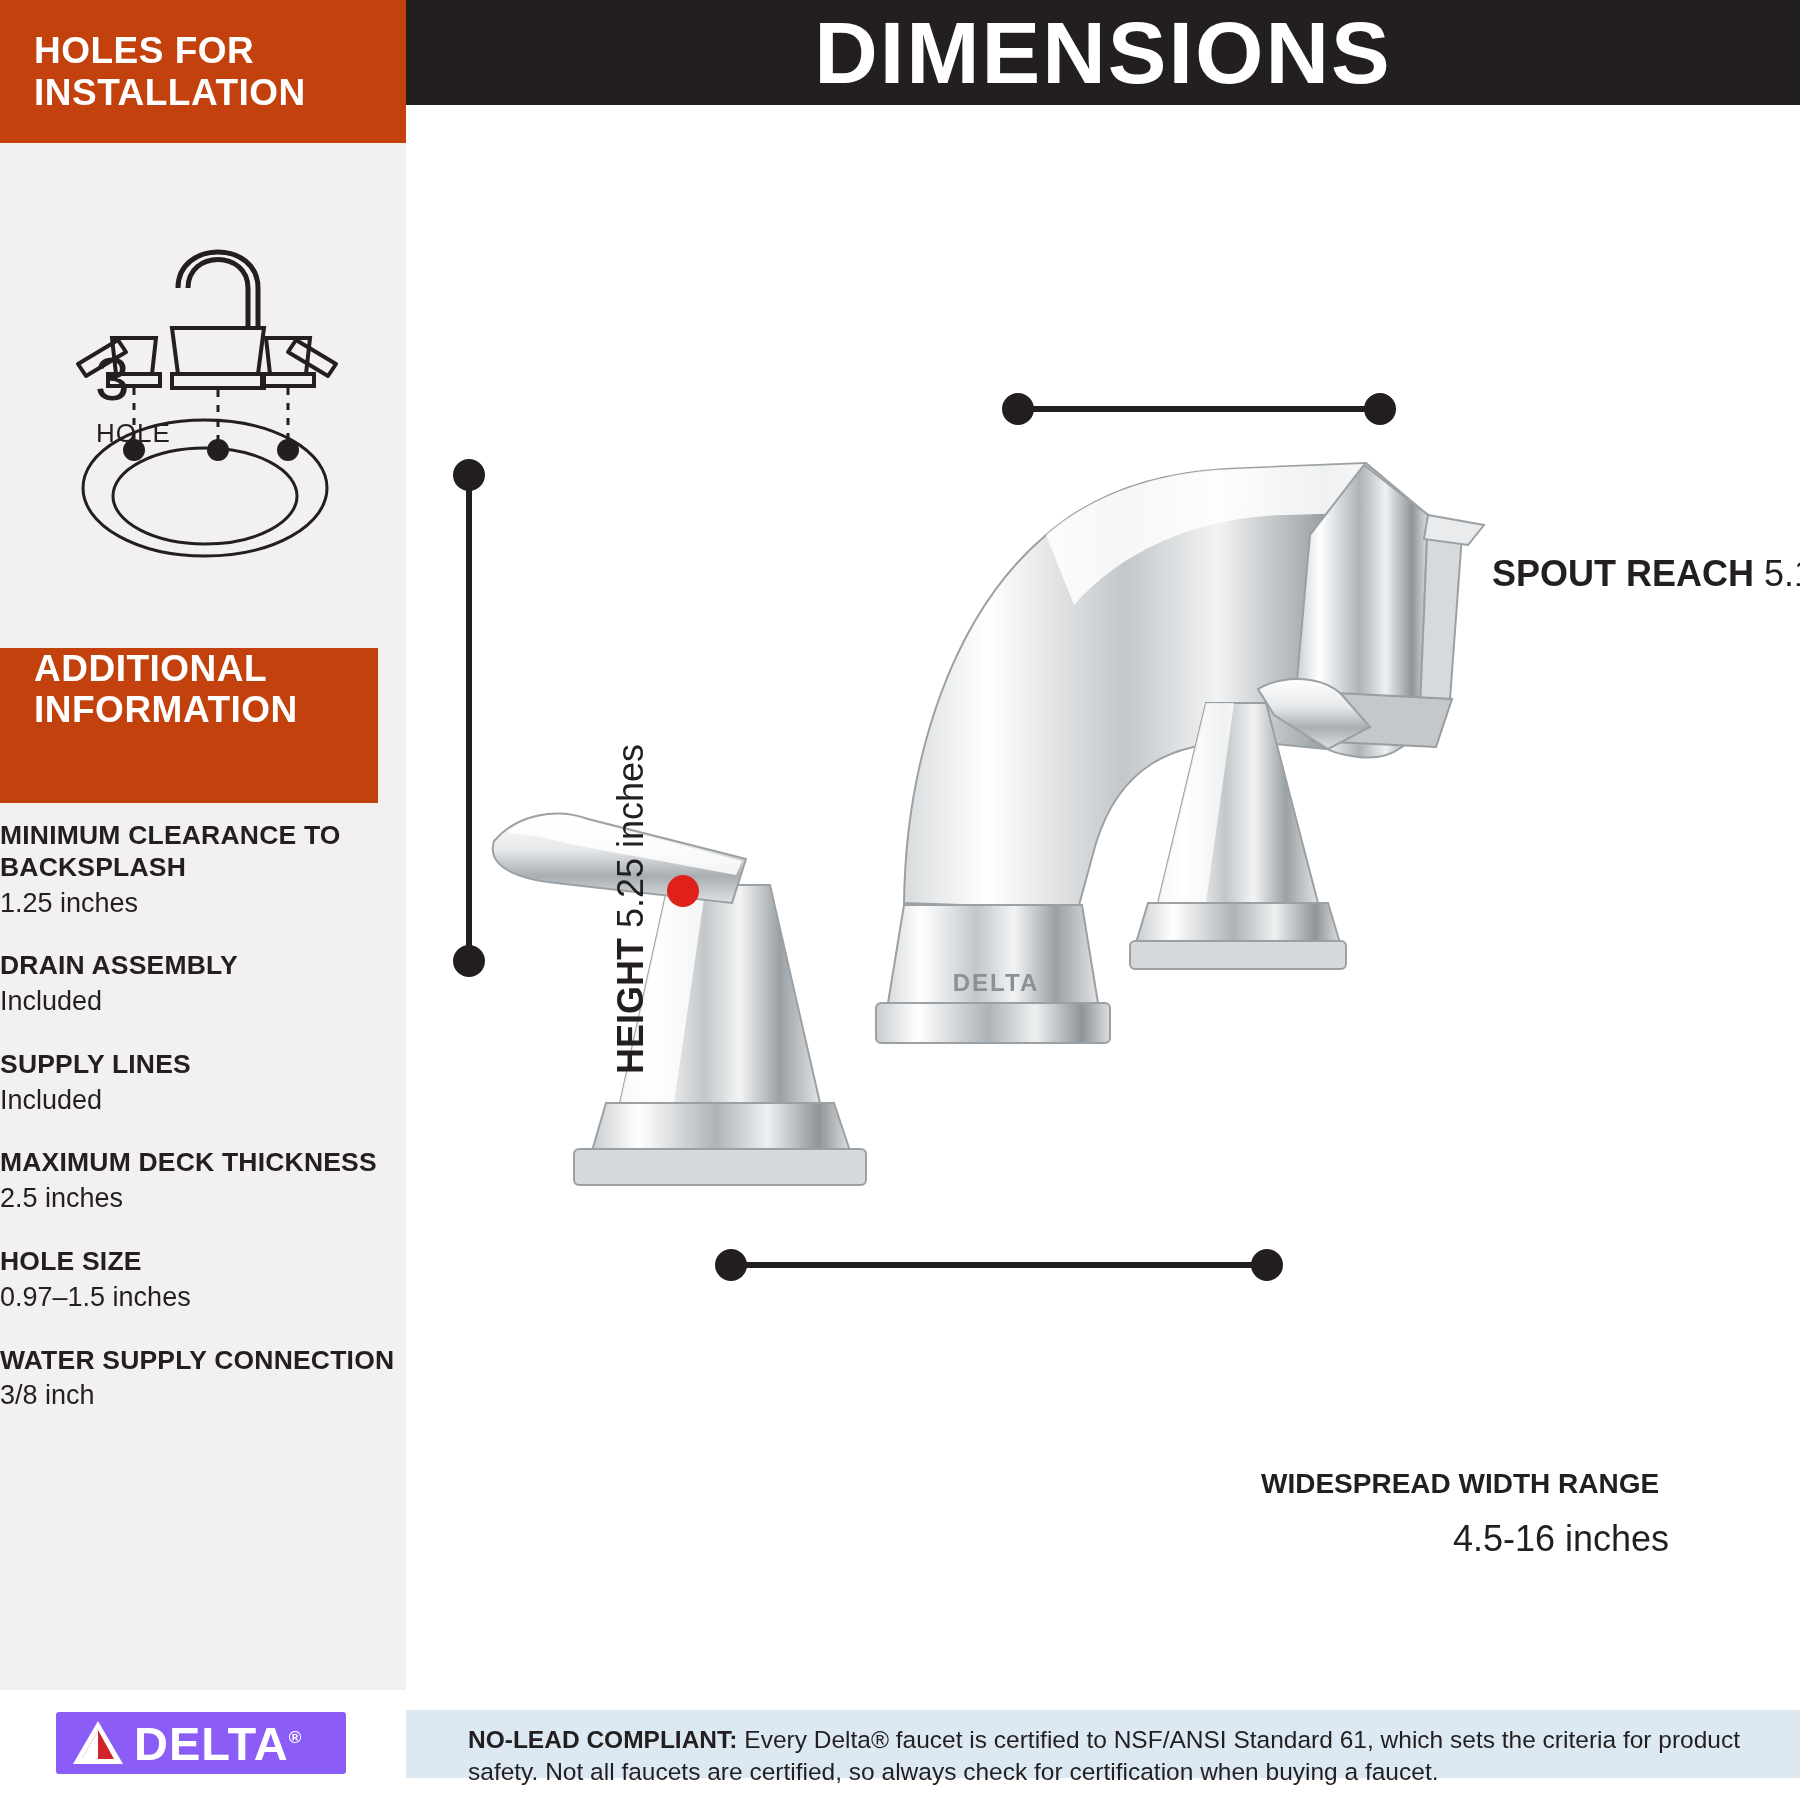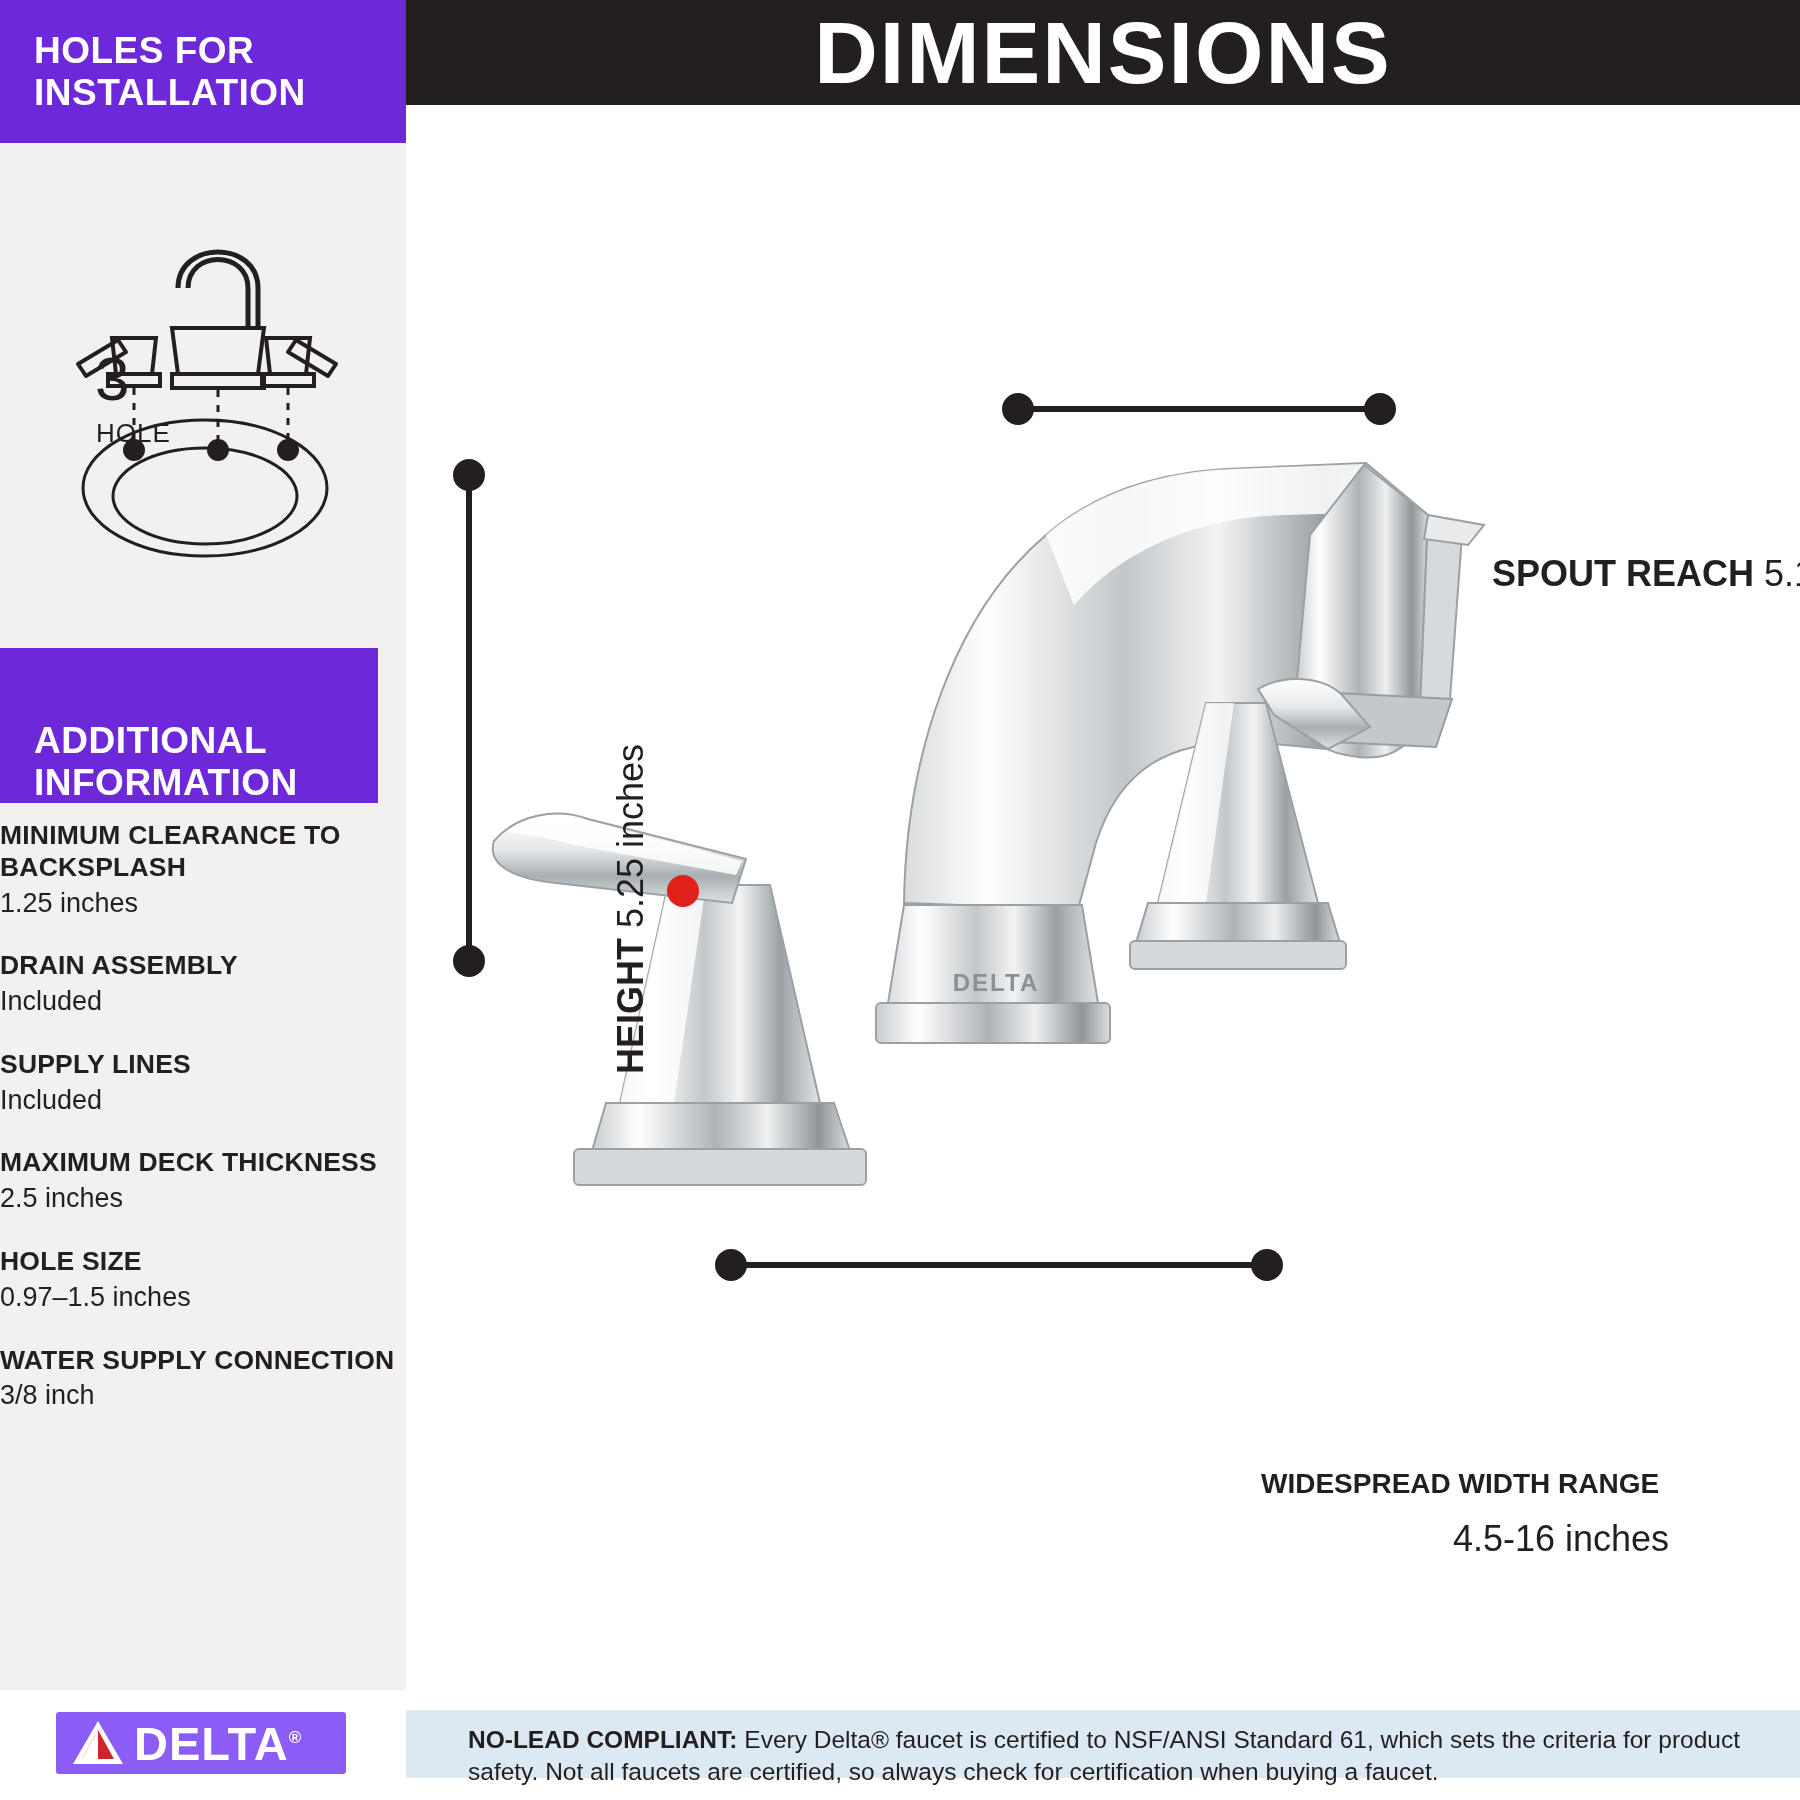--- a/index.html
+++ b/index.html
@@ -11,33 +11,33 @@
     overflow:hidden;
   }
   .page{position:relative;width:1800px;height:1800px;}
 
   
   .left-col{
     position:absolute;left:0;top:0;width:406px;height:1800px;
     background:#f2f1ef;
   }
   .hdr-black{
-    background:#6d28d9;color:#ffffff;
+    background:#c2410c;color:#ffffff;
     font-weight:bold;letter-spacing:.5px;
     text-transform:uppercase;
   }
   .hdr-holes{
     position:absolute;left:0;top:0;width:406px;height:143px;
     display:flex;flex-direction:column;justify-content:center;
     padding-left:34px;box-sizing:border-box;
     font-size:37px;line-height:1.12;
   }
   .hdr-addl{
     position:absolute;left:0;top:648px;width:378px;height:155px;
-    display:flex;flex-direction:column;justify-content:flex-end;
+    display:flex;flex-direction:column;justify-content:flex-start;
     padding-left:34px;box-sizing:border-box;
     font-size:37px;line-height:1.12;
   }
 
   
   .hole-art{position:absolute;left:0;top:143px;width:406px;height:505px;}
   .hole-art svg{position:absolute;left:60px;top:45px;}
   .hole-num{
     position:absolute;left:95px;top:205px;
     font-size:62px;color:#231f20;font-weight:400;line-height:1;

